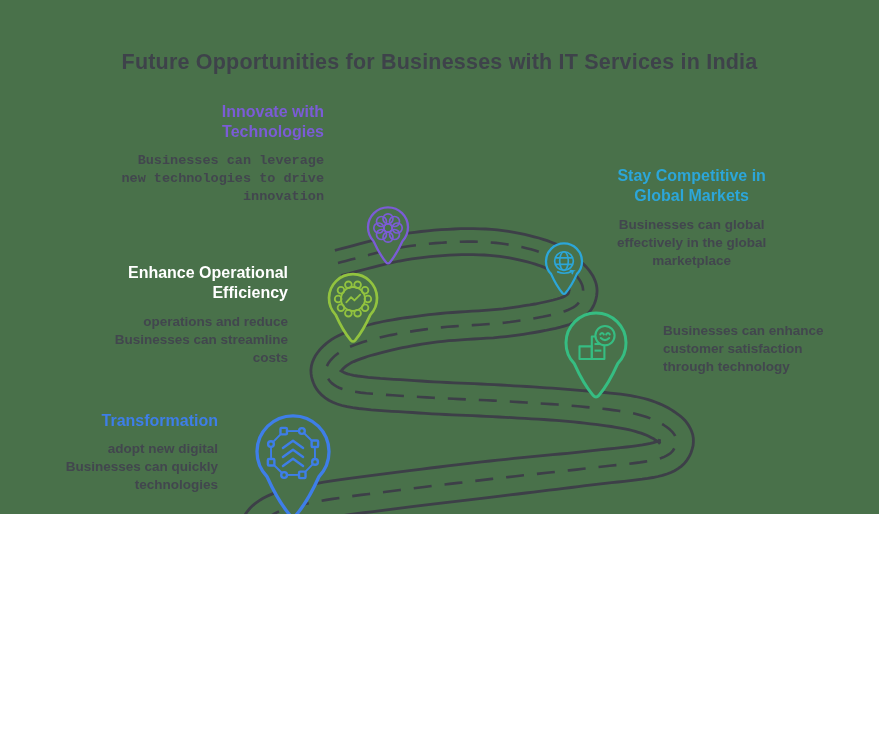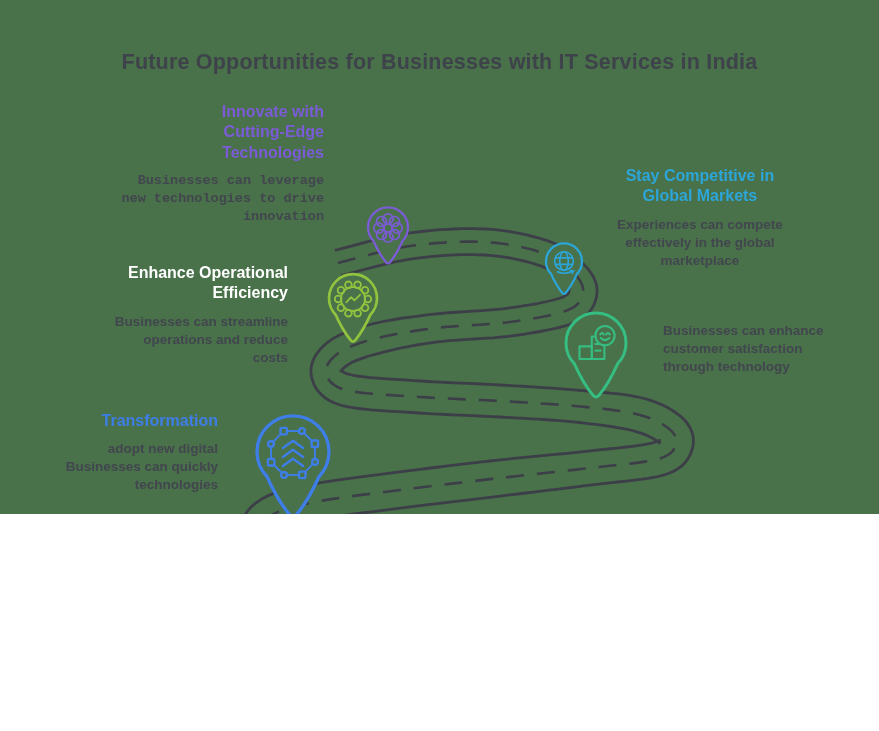--- a/index.html
+++ b/index.html
@@ -112,38 +112,37 @@
           </g>
         </g>
       </g>
   </svg>
 
   <h1 class="page-title" style="color: rgb(62, 66, 74);">Future Opportunities for Businesses with IT Services in India</h1>
 
   <div class="section s0">
     <div class="heading" style="color: rgb(123, 92, 214);">
       <div>Innovate with</div>
-      <div>Cutting-Edge</div>
       <div>Technologies</div>
     </div>
     <div class="body" style="color: rgb(66, 70, 78); font-family: Liberation Mono, monospace;">
       <div>Businesses can leverage</div>
       <div>new technologies to drive</div>
       <div>innovation</div>
     </div>
   </div>
 
   <div class="section s1">
     <div class="heading" style="color: #ffffff;">
       <div>Enhance Operational</div>
       <div>Efficiency</div>
     </div>
     <div class="body" style="color: rgb(66, 70, 78);">
+      <div>operations and reduce</div>
       <div>Businesses can streamline</div>
-      <div>operations and reduce</div>
       <div>costs</div>
     </div>
   </div>
 
   <div class="section s2">
     <div class="heading" style="color: rgb(62, 126, 232);">
       <div>Transformation</div>
     </div>
     <div class="body" style="color: rgb(66, 70, 78);">
       <div>adopt new digital</div>
@@ -151,21 +150,21 @@
       <div>technologies</div>
     </div>
   </div>
 
   <div class="section s3">
     <div class="heading" style="color: rgb(44, 166, 217);">
       <div>Stay Competitive in</div>
       <div>Global Markets</div>
     </div>
     <div class="body" style="color: rgb(66, 70, 78);">
-      <div>Experiences can compete</div>
+      <div>Businesses can global</div>
       <div>effectively in the global</div>
       <div>marketplace</div>
     </div>
   </div>
 
   <div class="section s4">
     <div class="body" style="color: rgb(66, 70, 78);">
       <div>Businesses can enhance</div>
       <div>customer satisfaction</div>
       <div>through technology</div>

